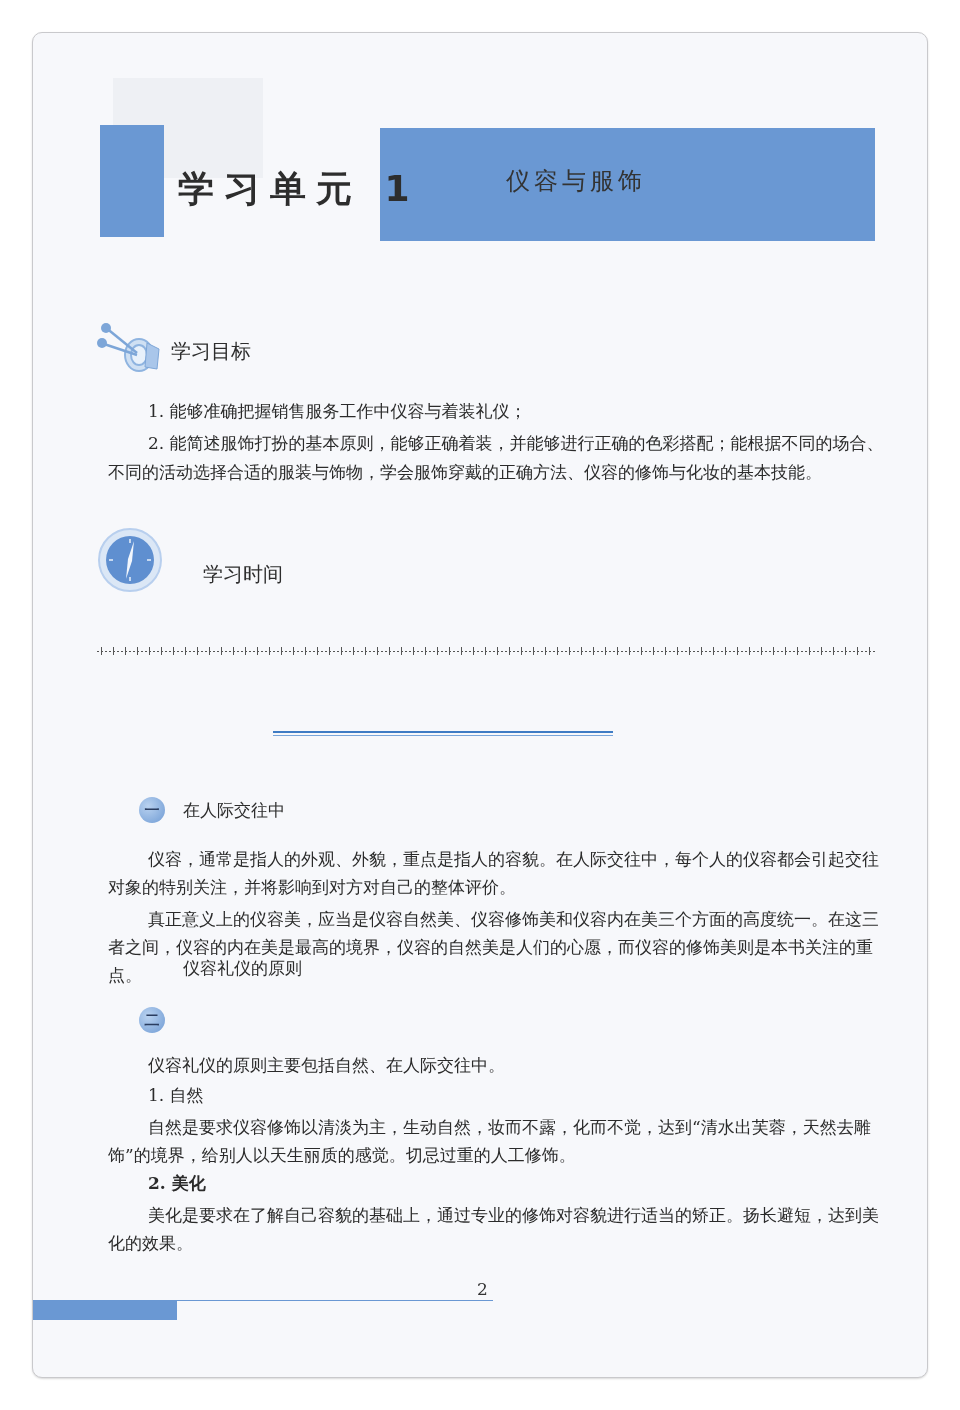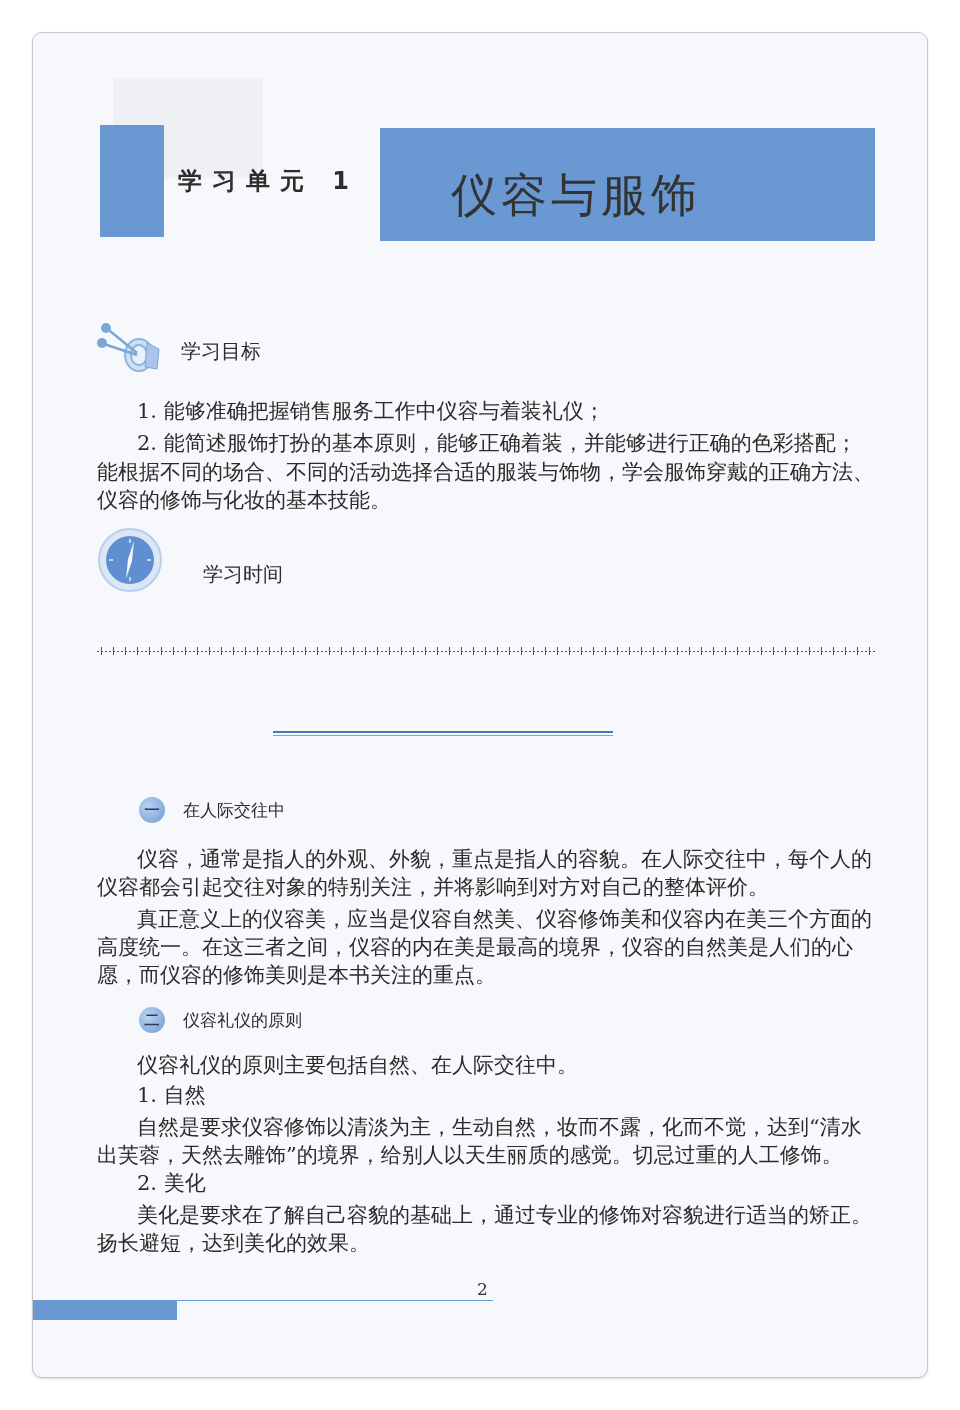--- a/index.html
+++ b/index.html
@@ -5,29 +5,29 @@
   html, body { margin:0; padding:0; background:#ffffff; }
   body { width:960px; height:1410px; position:relative; overflow:hidden;
          font-family:"DejaVu Serif", "Liberation Serif", serif; color:#2a2a2a; }
   .page { position:absolute; left:32px; top:32px; width:894px; height:1344px;
           background:#f7f8fb; border:1px solid #c9c9cc; border-radius:10px;
           box-shadow:0 1px 2px rgba(0,0,0,0.15); overflow:hidden; }
   .ghost { position:absolute; left:80px; top:45px; width:150px; height:100px; background:#eef0f4; }
   .band-left { position:absolute; left:67px; top:92px; width:64px; height:112px; background:#6a98d3; }
   .band-right { position:absolute; left:347px; top:95px; width:495px; height:113px; background:#6a98d3; }
   .unit-label { position:absolute; left:145px; top:132px; font-family:"DejaVu Sans","Liberation Sans",sans-serif;
-                font-weight:bold; font-size:24px; letter-spacing:10px; color:#2d2d2d; }
+                font-weight:bold; font-size:36px; letter-spacing:10px; color:#2d2d2d; }
   .unit-title { position:absolute; left:347px; top:132px; width:392px; text-align:center;
-                font-family:"DejaVu Sans","Liberation Sans",sans-serif; font-size:46px;
+                font-family:"DejaVu Sans","Liberation Sans",sans-serif; font-size:24px;
                 letter-spacing:4px; color:#333; }
   .sec-head { position:absolute; font-family:"DejaVu Sans","Liberation Sans",sans-serif;
               font-size:20px; color:#2d2d2d; }
   .icon-dart { position:absolute; left:64px; top:286px; width:70px; height:60px; }
   .icon-compass { position:absolute; left:64px; top:494px; width:66px; height:66px; }
-  .para { position:absolute; left:64px; width:778px; font-size:21px; line-height:28px; color:#2b2b2b; }
+  .para { position:absolute; left:75px; width:778px; font-size:17px; line-height:28px; color:#2b2b2b; }
   .para .indent { display:inline-block; width:40px; }
   .dash-line { position:absolute; left:64px; top:614px; width:778px; height:8px;
                background:
                  repeating-linear-gradient(90deg, transparent 0 4px, #555 4px 5px, transparent 5px 12px);
   }
   .dash-line::before { content:""; position:absolute; left:0; right:0; top:3.5px; height:1px;
                background:repeating-linear-gradient(90deg,#555 0 2px, transparent 2px 4px); }
   .module-title { position:absolute; left:300px; top:663px; font-family:"DejaVu Sans","Liberation Sans",sans-serif;
                   font-size:25px; color:#3f7cc4; letter-spacing:2px; }
   .module-underline { position:absolute; left:240px; top:698px; width:340px; height:2px; background:#3f7cc4; }
@@ -54,21 +54,21 @@
 
   <svg class="icon-dart" viewBox="0 0 70 60">
     <ellipse cx="42" cy="36" rx="14" ry="16" fill="#cfe0f3" stroke="#8fb4e0" stroke-width="2"></ellipse>
     <ellipse cx="42" cy="36" rx="8" ry="10" fill="#e8f1fb" stroke="#8fb4e0" stroke-width="2"></ellipse>
     <path d="M50 24 L62 30 L60 50 L48 48 Z" fill="#a9c6ea" stroke="#7da6d8" stroke-width="1"></path>
     <line x1="8" y1="8" x2="40" y2="34" stroke="#7da6d8" stroke-width="2.5"></line>
     <line x1="4" y1="24" x2="40" y2="36" stroke="#7da6d8" stroke-width="2.5"></line>
     <circle cx="9" cy="9" r="5" fill="#7da6d8"></circle>
     <circle cx="5" cy="24" r="5" fill="#7da6d8"></circle>
   </svg>
-  <div class="sec-head" style="left:148px; top:305px;">学习目标</div>
+  <div class="sec-head" style="left:138px; top:305px;">学习目标</div>
   <div class="para" style="top:364px;">
     <span class="indent"></span><span>1. 能够准确把握销售服务工作中仪容与着装礼仪；</span>
   </div>
   <div class="para" style="top:396px; line-height:28.5px;">
     <span class="indent"></span><span>2. 能简述服饰打扮的基本原则，能够正确着装，并能够进行正确的色彩搭配；能根据不同的场合、不同的活动选择合适的服装与饰物，学会服饰穿戴的正确方法、仪容的修饰与化妆的基本技能。</span>
   </div>
 
   <svg class="icon-compass" viewBox="0 0 66 66">
     <circle cx="33" cy="33" r="31" fill="#dbe7f6" stroke="#b8cfee" stroke-width="2"></circle>
     <circle cx="33" cy="33" r="24" fill="#5f8fd0"></circle>
@@ -88,31 +88,31 @@
   <div class="num-bubble" style="left:106px; top:764px;">一</div>
   <div class="sub-head" style="left:150px; top:766px;">在人际交往中</div>
   <div class="para" style="top:872px;">
     <span class="indent"></span><span>真正意义上的仪容美，应当是仪容自然美、仪容修饰美和仪容内在美三个方面的高度统一。在这三者之间，仪容的内在美是最高的境界，仪容的自然美是人们的心愿，而仪容的修饰美则是本书关注的重点。</span>
   </div>
   <div class="para" style="top:812px;">
     <span class="indent"></span><span>仪容，通常是指人的外观、外貌，重点是指人的容貌。在人际交往中，每个人的仪容都会引起交往对象的特别关注，并将影响到对方对自己的整体评价。</span>
   </div>
 
   <div class="num-bubble" style="left:106px; top:974px;">二</div>
-  <div class="sub-head" style="left:150px; top:976px;">仪容礼仪的原则</div>
+  <div class="sub-head" style="left:150px; top:924px;">仪容礼仪的原则</div>
   <div class="para" style="top:1018px;">
     <span class="indent"></span><span>仪容礼仪的原则主要包括自然、在人际交往中。</span>
   </div>
   <div class="para" style="top:1048px;">
     <span class="indent"></span><span>1. 自然</span>
   </div>
   <div class="para" style="top:1080px;">
     <span class="indent"></span><span>自然是要求仪容修饰以清淡为主，生动自然，妆而不露，化而不觉，达到“清水出芙蓉，天然去雕饰”的境界，给别人以天生丽质的感觉。切忌过重的人工修饰。</span>
   </div>
-  <div class="para" style="top:1136px;">
+  <div class="para" style="top:1136px;font-weight:bold;">
     <span class="indent"></span><span>2. 美化</span>
   </div>
   <div class="para" style="top:1168px;">
     <span class="indent"></span><span>美化是要求在了解自己容貌的基础上，通过专业的修饰对容貌进行适当的矫正。扬长避短，达到美化的效果。</span>
   </div>
 
   <div class="page-num">2</div>
   <div class="footer-block"></div>
   <div class="footer-line"></div>
 </div>

